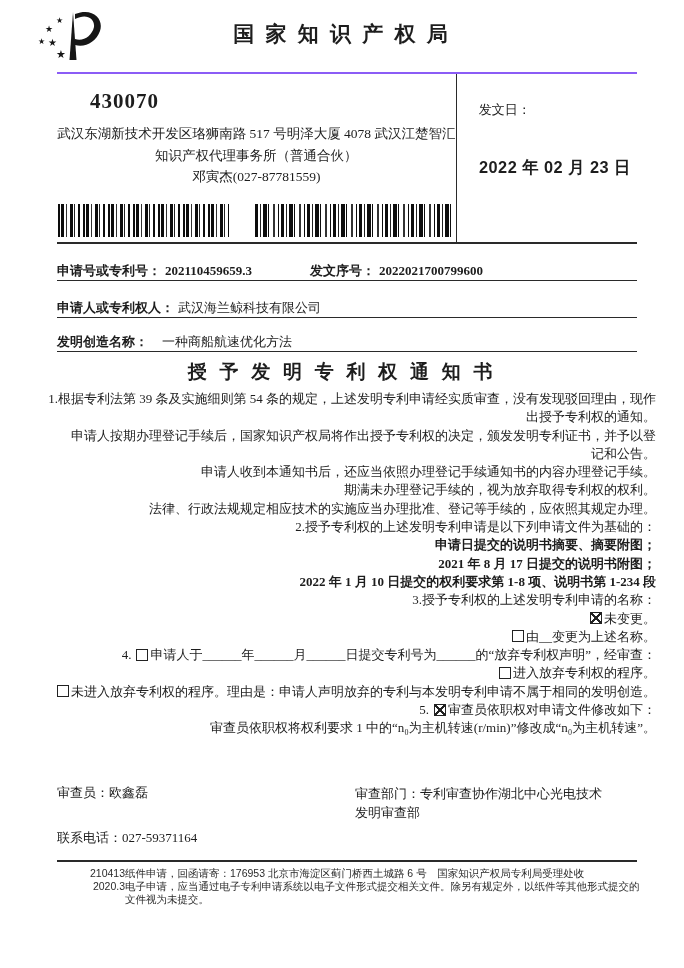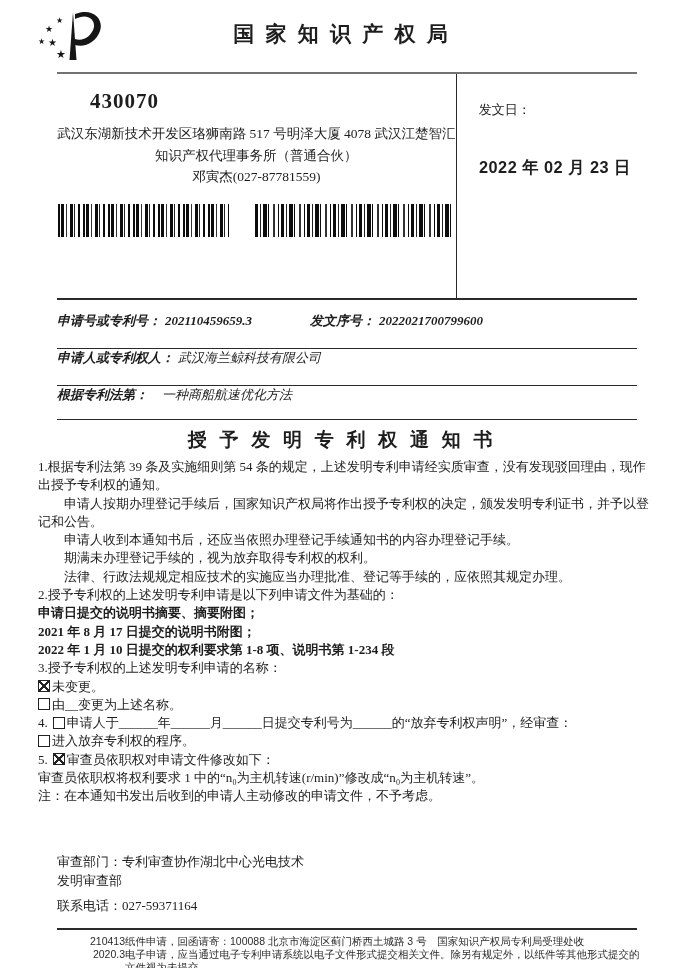--- a/index.html
+++ b/index.html
@@ -10,55 +10,55 @@
   }
   .page{position:relative;width:684px;height:968px;background:#fff;}
 
   
   .topbar{position:relative;height:72px;}
   .logo{position:absolute;left:38px;top:10px;}
   .agency{ text-align:center;padding-top:20px;font-size:21px;font-weight:bold;letter-spacing:3px;}
 
   
   .topbox{
-    margin:0 47px 12px 57px;height:228px;display:flex;
-    border-top:2px solid #737373;border-bottom:2px solid #2a2a2a;box-sizing:border-box;
+    margin:0 47px 0 57px;height:172px;display:flex;
+    border-top:2px solid #8b5cf6;border-bottom:2px solid #2a2a2a;box-sizing:border-box;
   }
   .topbox-left{width:423px;border-right:1.5px solid #2a2a2a;box-sizing:border-box;}
   .topbox-right{flex:1;padding:27px 0 0 22px;box-sizing:border-box;}
   .postal{font-size:21px;font-weight:bold;margin:15px 0 0 33px;letter-spacing:1px;}
   .addr{text-align:center;font-size:13.5px;line-height:21.5px;margin-top:9px;}
   .barcodes{display:flex;margin:16px 0 0 1px;}
   .barcode{height:33px;}
   .barcode.b1{width:171px;background:repeating-linear-gradient(90deg,#0c0c0c 0 2px,#fff 2px 3px,#0c0c0c 3px 6px,#fff 6px 8px,#333 8px 9px,#fff 9px 12px,#0c0c0c 12px 15px,#fff 15px 16px,#222 16px 17px,#fff 17px 20px,#0c0c0c 20px 22px,#fff 22px 25px);}
   .barcode.b2{width:196px;margin-left:26px;background:repeating-linear-gradient(90deg,#0c0c0c 0 3px,#fff 3px 5px,#222 5px 6px,#fff 6px 8px,#0c0c0c 8px 12px,#fff 12px 13px,#0c0c0c 13px 14px,#fff 14px 18px,#333 18px 20px,#fff 20px 23px,#0c0c0c 23px 24px,#fff 24px 26px);}
   .issue-label{font-size:13px;}
   .issue-date{
     margin-top:37px;font-family:"Liberation Sans","DejaVu Sans",sans-serif;
     font-weight:bold;font-size:17px;white-space:nowrap;letter-spacing:0.5px;
     transform:scaleX(.96);transform-origin:left;
   }
 
   
-  .metarow{margin:0 47px 0 57px;border-bottom:1.5px solid #2a2a2a;display:flex;align-items:flex-start;font-size:13px;box-sizing:border-box;font-style:italic;}
+  .metarow{margin:0 47px 0 57px;border-bottom:1.5px solid #2a2a2a;display:flex;align-items:flex-end;font-size:13px;box-sizing:border-box;}
   .metarow .pair{display:flex;align-items:center;}
   .w253{width:253px;}
   .lab{font-weight:bold;}
   .val{margin-left:4px;}
   .bold{font-weight:bold;}
   .rowA{height:37px;}
   .rowB{height:37px;}
   .rowC{height:34px;}
 
   
   .doc-title{text-align:center;font-size:19px;font-weight:bold;letter-spacing:4px;margin-top:7px;}
 
   
   .body-text{margin:5px 28px 0 38px;font-size:13px;line-height:18.3px;}
-  .body-text p{margin:0;padding:0;}
+  .body-text p{margin:0;padding:0;text-align:right;}
   .indent{text-indent:2em;}
   .sub{padding-left:21px;}
   .docs{padding-left:34px;font-weight:bold;}
   .sub2{padding-left:40px;}
   .cb{
     display:inline-block;width:12px;height:12px;border:1px solid #222;
     box-sizing:border-box;vertical-align:-1.5px;margin-right:2px;background:#fff;
   }
   .cb[data-checked="true"]{
     background-image:
@@ -133,21 +133,21 @@
     <div class="pair">
       <span class="lab">发文序号：</span>
       <span class="val bold">2022021700799600</span>
     </div>
   </div>
   <div class="metarow rowB">
     <span class="lab">申请人或专利权人：</span>
     <span class="val">武汉海兰鲸科技有限公司</span>
   </div>
   <div class="metarow rowC">
-    <span class="lab">根据专利法第：</span>
+    <span class="lab">发明创造名称：</span>
     <span class="val" style="margin-left:14px;">一种商船航速优化方法</span>
   </div>
 
   <div class="doc-title">授 予 发 明 专 利 权 通 知 书</div>
 
   <div class="body-text">
     <p>1.根据专利法第 39 条及实施细则第 54 条的规定，上述发明专利申请经实质审查，没有发现驳回理由，现作出授予专利权的通知。</p>
     <p class="indent">申请人按期办理登记手续后，国家知识产权局将作出授予专利权的决定，颁发发明专利证书，并予以登记和公告。</p>
     <p class="indent">申请人收到本通知书后，还应当依照办理登记手续通知书的内容办理登记手续。</p>
     <p class="indent">期满未办理登记手续的，视为放弃取得专利权的权利。</p>
@@ -165,48 +165,53 @@
     <p class="sub">
       <span class="cb" data-checked="false"></span><span>由__变更为上述名称。</span>
     </p>
 
     <p>
       <span class="numsp">4.</span><span class="cb" data-checked="false"></span><span>申请人于______年______月______日提交专利号为______的“放弃专利权声明”，经审查：</span>
     </p>
     <p class="sub">
       <span class="cb" data-checked="false"></span><span>进入放弃专利权的程序。</span>
     </p>
+    <p class="sub">
+      <span class="cb" data-checked="false"></span><span>未进入放弃专利权的程序。理由是：申请人声明放弃的专利与本发明专利申请不属于相同的发明创造。</span>
+    </p>
 
     <p>
       <span class="numsp">5.</span><span class="cb" data-checked="true"></span><span>审查员依职权对申请文件修改如下：</span>
     </p>
     <p class="sub2">审查员依职权将权利要求 1 中的“n₀为主机转速(r/min)”修改成“n₀为主机转速”。</p>
 
-    <p>注：在本通知书发出后收到的申请人主动修改的申请文件，不予考虑。</p>
   </div>
 
   <div class="signoff">
     <div class="signrow">
+      <div class="left">
+        <span class="labn">审查员：</span><span>欧鑫磊</span>
+      </div>
       <div class="dept">
         <div>
           <span>审查部门：</span><span>专利审查协作湖北中心光电技术</span>
         </div>
         <div>发明审查部</div>
       </div>
     </div>
     <div class="phone">
       <span>联系电话：</span><span>027-59371164</span>
     </div>
   </div>
 
   <div class="footrule"></div>
   <div class="footer">
     <div class="codes">
       <div>210413</div>
       <div>2020.3</div>
     </div>
     <div class="foot-text">
-      <div>纸件申请，回函请寄：100088 北京市海淀区蓟门桥西土城路 3 号　国家知识产权局专利局受理处收</div>
+      <div>纸件申请，回函请寄：176953 北京市海淀区蓟门桥西土城路 6 号　国家知识产权局专利局受理处收</div>
       <div class="l2wrap">电子申请，应当通过电子专利申请系统以电子文件形式提交相关文件。除另有规定外，以纸件等其他形式提交的文件视为未提交。</div>
     </div>
   </div>
 
 </div>
 
 </body></html>

